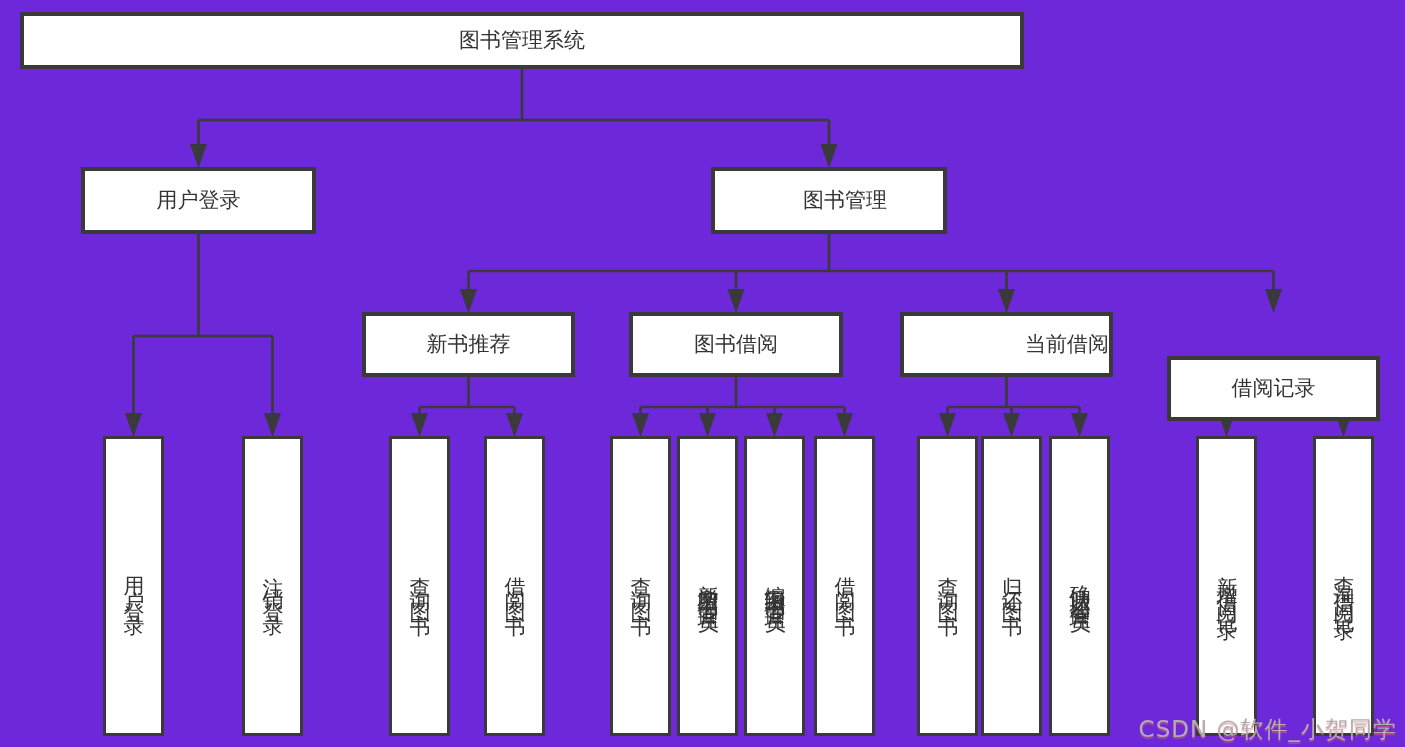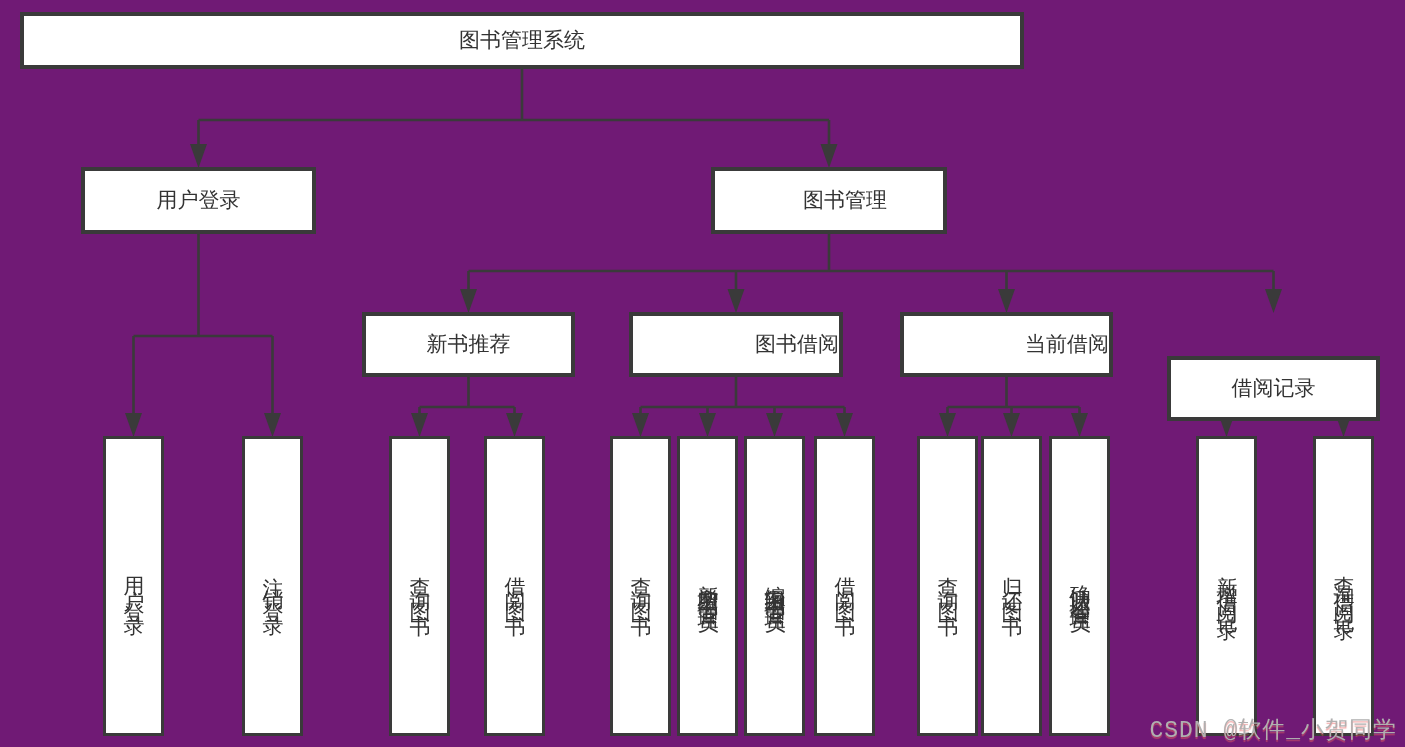--- a/index.html
+++ b/index.html
@@ -3,21 +3,21 @@
 <meta charset="utf-8">
 <style>
   html,body{margin:0;padding:0;}
   body{
     font-family:"DejaVu Sans","Liberation Sans",sans-serif;
     background:#ffffff;
   }
   .canvas{
     position:relative;
     width:1405px;height:747px;
-    background:#701a75;
+    background:#6d28d9;
     overflow:hidden;
   }
   .wires{position:absolute;left:0;top:0;width:1405px;height:747px;}
   .node{
     position:absolute;
     box-sizing:border-box;
     background:#ffffff;
     border:3px solid #3a3a3a;
     display:flex;align-items:center;justify-content:center;
     color:#333333;
@@ -33,21 +33,21 @@
   }
   .vtext.long{letter-spacing:4px;}
   .vtext.mid{letter-spacing:9px;}
   
   .n-root{left:20px;top:12px;width:1004px;height:57px;}
   
   .n-l2-0{left:81px;top:167px;width:235px;height:67px;}
   .n-l2-1{left:711px;top:167px;width:236px;height:67px;padding-left:32px;}
   
   .n-l3-0{left:362px;top:312px;width:213px;height:65px;text-align:right;}
-  .n-l3-1{left:629px;top:312px;width:214px;height:65px;justify-content:flex-end;}
+  .n-l3-1{left:629px;top:312px;width:214px;height:65px;}
   .n-l3-2{left:900px;top:312px;width:213px;height:65px;justify-content:flex-end;}
   .n-l3-3{left:1167px;top:312px;width:213px;height:65px;margin-top:44px;}
   
   .leaf{top:436px;width:61px;height:300px;}
   .n-leaf-0{left:103px;}
   .n-leaf-1{left:242px;}
   .n-leaf-2{left:389px;}
   .n-leaf-3{left:484px;}
   .n-leaf-4{left:610px;}
   .n-leaf-5{left:677px;}
@@ -59,21 +59,20 @@
   .n-leaf-11{left:1196px;}
   .n-leaf-12{left:1313px;}
   .watermark{
     position:absolute;
     right:8px;top:714px;
     font-size:23px;
     color:#b0b0b0;
     text-shadow:0 2px 1px rgba(232,96,96,0.55);
     letter-spacing:1px;
     white-space:nowrap;
-    font-family:Liberation Mono, monospace;
   }
 </style>
 </head>
 <body>
 
 <div class="canvas">
 
   <svg class="wires" viewBox="0 0 1405 747" xmlns="http://www.w3.org/2000/svg">
     <g stroke="#3a3a3a" stroke-width="2.6" fill="none">
 

